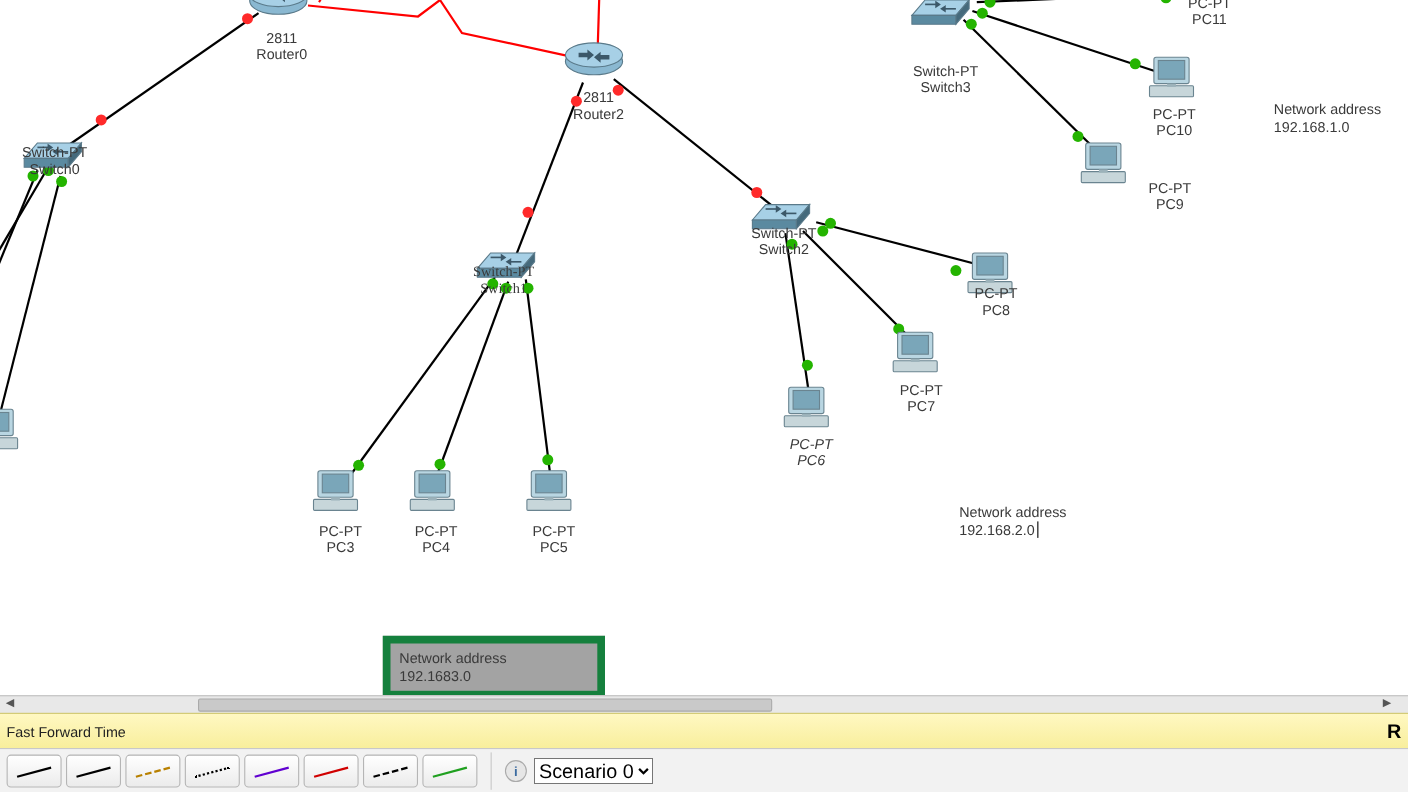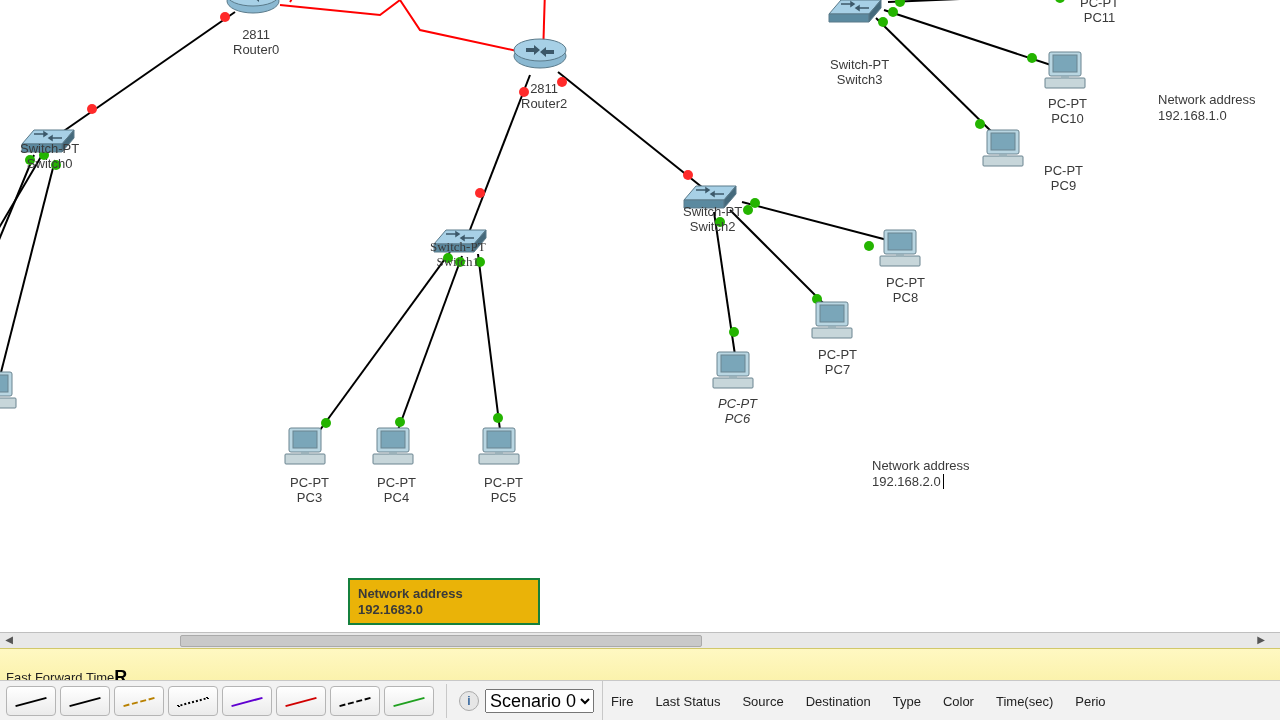--- a/index.html
+++ b/index.html
@@ -29,27 +29,26 @@
   }
   .note {
     position: absolute;
     line-height: 1.2;
     white-space: pre;
     color: #3a3a3a;
     margin-top: 26px;
   }
   .note-box {
     position: absolute;
-    border: 2px solid #15803d;
+    border: 7px solid #15803d;
     padding: 6px 8px;
     line-height: 1.2;
     white-space: pre;
-    background: #eab308;
+    background: #a3a3a3;
     color: #3a3a3a;
-    font-weight: bold;
   }
   svg.topology {
     position: absolute;
     inset: 0;
     width: 1280px;
     height: 632px;
     pointer-events: none;
   }
   .hscroll {
     position: absolute;
@@ -84,22 +83,22 @@
     position: absolute;
     top: 648px;
     left: 0;
     right: 0;
     height: 32px;
     background: linear-gradient(#fff8c2, #f8ee9b);
     border-top: 1px solid #d1c86b;
     border-bottom: 1px solid #d1c86b;
     display: flex;
     align-items: center;
-    padding: 12px 6px;
-    justify-content: flex-start;
+    padding: 0 6px;
+    justify-content: space-between;
   }
   .status-bar .left {
     font-size: 13px;
     color: #222;
   }
   .status-bar .right {
     font-weight: bold;
     font-size: 18px;
   }
   .bottom-bar {
@@ -288,40 +287,40 @@
     <use href="#pc" x="1003" y="150"></use>
     <use href="#pc" x="1065" y="72"></use>
     <use href="#pc" x="-4" y="392"></use>
   </svg>
 
   <div class="device-label" style="left:233px; top:28px;"><span>2811</span>
 <span>Router0</span></div>
   <div class="device-label" style="left:521px; top:82px;"><span>2811</span>
 <span>Router2</span></div>
 
-  <div class="device-label" style="left:20px; top:142px;"><span>Switch-PT</span>
+  <div class="device-label" style="left:20px; top:132px;"><span>Switch-PT</span>
 <span>Switch0</span></div>
   <div class="device-label" style="left:430px; top:240px;font-family:Liberation Serif, serif;"><span>Switch-PT</span>
 <span>Switch1</span></div>
   <div class="device-label" style="left:683px; top:205px;"><span>Switch-PT</span>
 <span>Switch2</span></div>
   <div class="device-label" style="left:830px; top:22px;margin-top:36px;"><span>Switch-PT</span>
 <span>Switch3</span></div>
 
   <div class="device-label" style="left:290px; top:476px;"><span>PC-PT</span>
 <span>PC3</span></div>
   <div class="device-label" style="left:377px; top:476px;"><span>PC-PT</span>
 <span>PC4</span></div>
   <div class="device-label" style="left:484px; top:476px;"><span>PC-PT</span>
 <span>PC5</span></div>
   <div class="device-label" style="left:718px; top:397px;font-style:italic;"><span>PC-PT</span>
 <span>PC6</span></div>
   <div class="device-label" style="left:818px; top:348px;"><span>PC-PT</span>
 <span>PC7</span></div>
-  <div class="device-label" style="left:886px; top:276px;"><span>PC-PT</span>
+  <div class="device-label" style="left:886px; top:260px;"><span>PC-PT</span>
 <span>PC8</span></div>
   <div class="device-label" style="left:1044px; top:164px;"><span>PC-PT</span>
 <span>PC9</span></div>
   <div class="device-label" style="left:1048px; top:97px;"><span>PC-PT</span>
 <span>PC10</span></div>
   <div class="device-label" style="left:1080px; top:-4px;"><span>PC-PT</span>
 <span>PC11</span></div>
 
   <div class="note" style="left:1158px; top:66px;"><span>Network address</span>
 <span>192.168.1.0</span></div>
@@ -370,23 +369,13 @@
       </div>
     <div class="conn-btn">
         <div class="stroke" style="border-color:#20a020;"></div>
       </div>
   </div>
   <div class="vdiv"></div>
   <div class="info-icon">i</div>
   <select class="scenario">
     <option>Scenario 0</option>
   </select>
-  <div class="sim-headers">
-    <span>Fire</span>
-    <span>Last Status</span>
-    <span>Source</span>
-    <span>Destination</span>
-    <span>Type</span>
-    <span>Color</span>
-    <span>Time(sec)</span>
-    <span>Perio</span>
-  </div>
 </div>
 
 </body></html>

